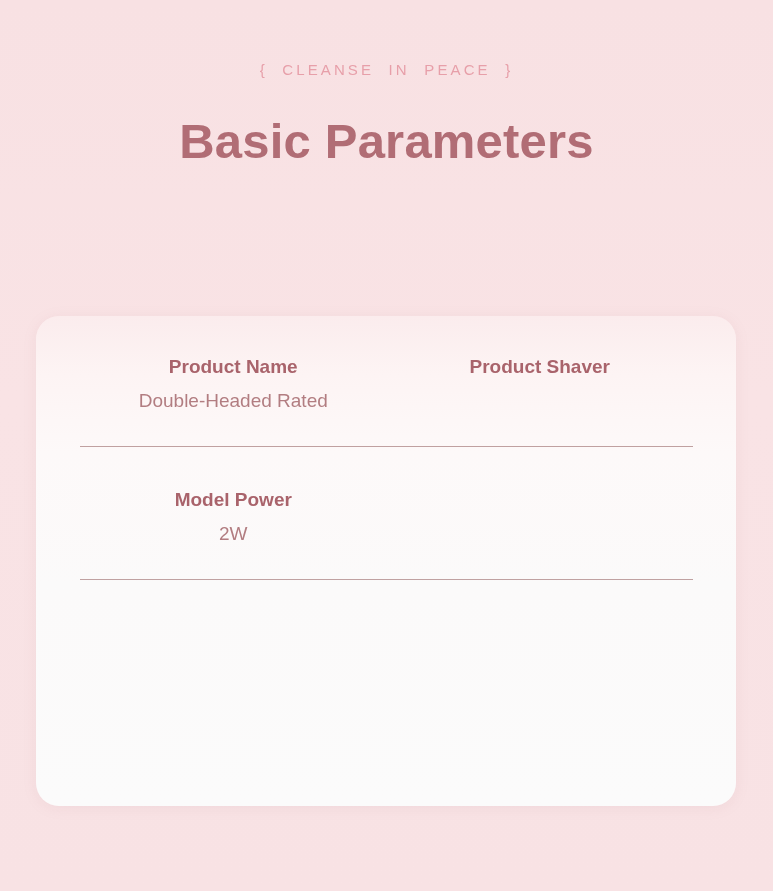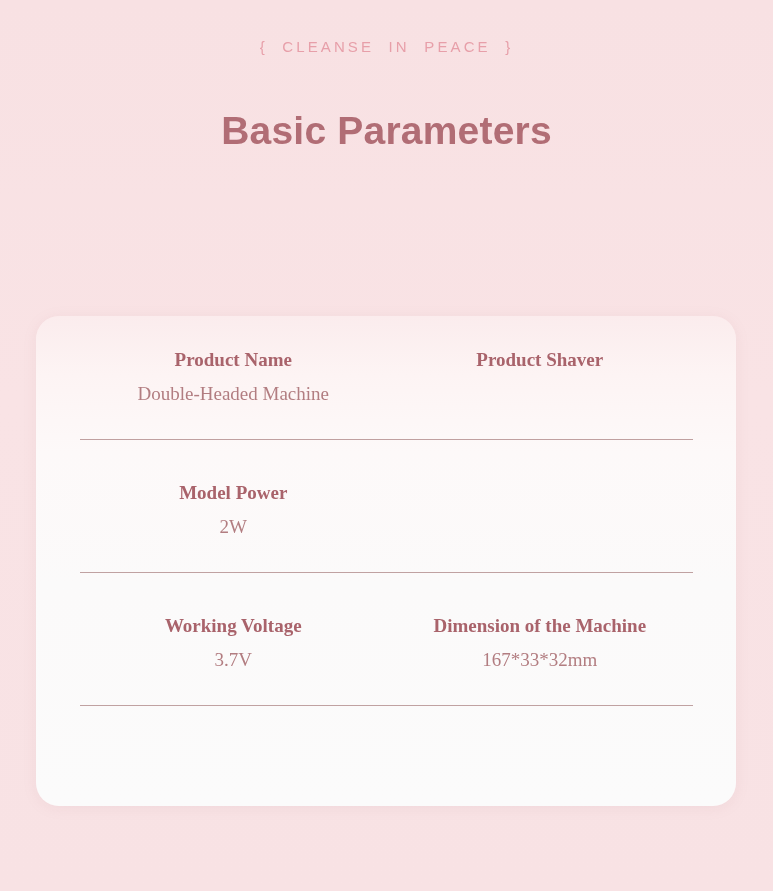--- a/index.html
+++ b/index.html
@@ -26,32 +26,32 @@
   
   .header {
     position: absolute;
     top: 0;
     left: 0;
     width: 773px;
     text-align: center;
   }
 
   .tagline {
-    margin-top: 36px;
+    margin-top: 59px;
     font-size: 15px;
     letter-spacing: 3.1px;
     color: #e79fa9;
     font-weight: 400;
     white-space: pre;
     line-height: 22px;
   }
 
   .page-title {
-    margin-top: 50px;
-    font-size: 39px;
+    margin-top: 37px;
+    font-size: 49px;
     font-weight: bold;
     color: #b16d75;
     letter-spacing: 0.2px;
     line-height: 46px;
   }
 
   
   .spec-card {
     position: absolute;
     left: 36px;
@@ -66,23 +66,22 @@
                 #fbfafa 55%,
                 #fbfbfb 100%);
     box-shadow: 0 2px 14px rgba(180, 130, 135, 0.10);
     box-sizing: border-box;
     overflow: hidden;
   }
 
   .spec-rows {
     position: absolute;
     left: 44px;
-    top: 31px;
+    top: 38px;
     width: 613px;
-    font-family: Liberation Serif, serif;
   }
 
   .spec-row {
     position: relative;
     width: 613px;
     height: 133px;
   }
 
   .row-cells {
     display: flex;
@@ -132,49 +131,36 @@
     <div class="page-title">Basic Parameters</div>
   </div>
 
   <div class="spec-card">
     <div class="spec-rows">
 
       <div class="spec-row">
         <div class="row-cells">
           <div class="cell">
             <div class="cell-label">Product Name</div>
-            <div class="cell-value">Double-Headed Machine</div>
+            <div class="cell-value">Double-Headed Rated</div>
           </div>
           <div class="cell">
             <div class="cell-label">Product Shaver</div>
           </div>
         </div>
         <div class="row-divider"></div>
       </div>
 
       <div class="spec-row">
         <div class="row-cells">
           <div class="cell">
             <div class="cell-label">Model Power</div>
             <div class="cell-value">2W</div>
           </div>
         </div>
         <div class="row-divider"></div>
       </div>
 
-      <div class="spec-row">
-        <div class="row-cells">
-          <div class="cell">
-            <div class="cell-label">Working Voltage</div>
-            <div class="cell-value">3.7V</div>
-          </div>
-          <div class="cell">
-            <div class="cell-label">Dimension of the Machine</div>
-            <div class="cell-value">167*33*32mm</div>
-          </div>
-        </div>
-        <div class="row-divider"></div>
-      </div>
 
     </div>
   </div>
 
 </div>
 
 </body></html>

